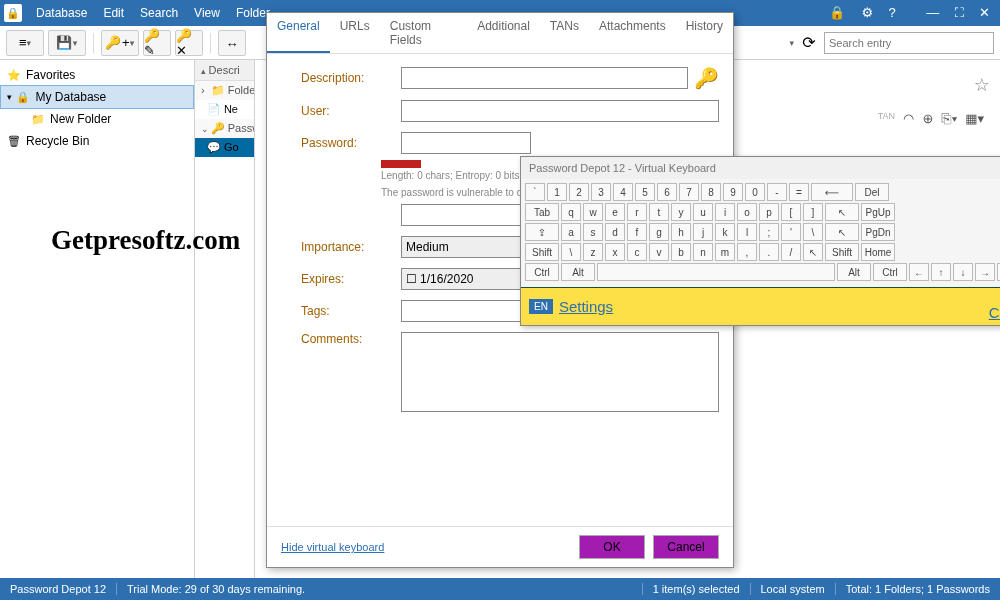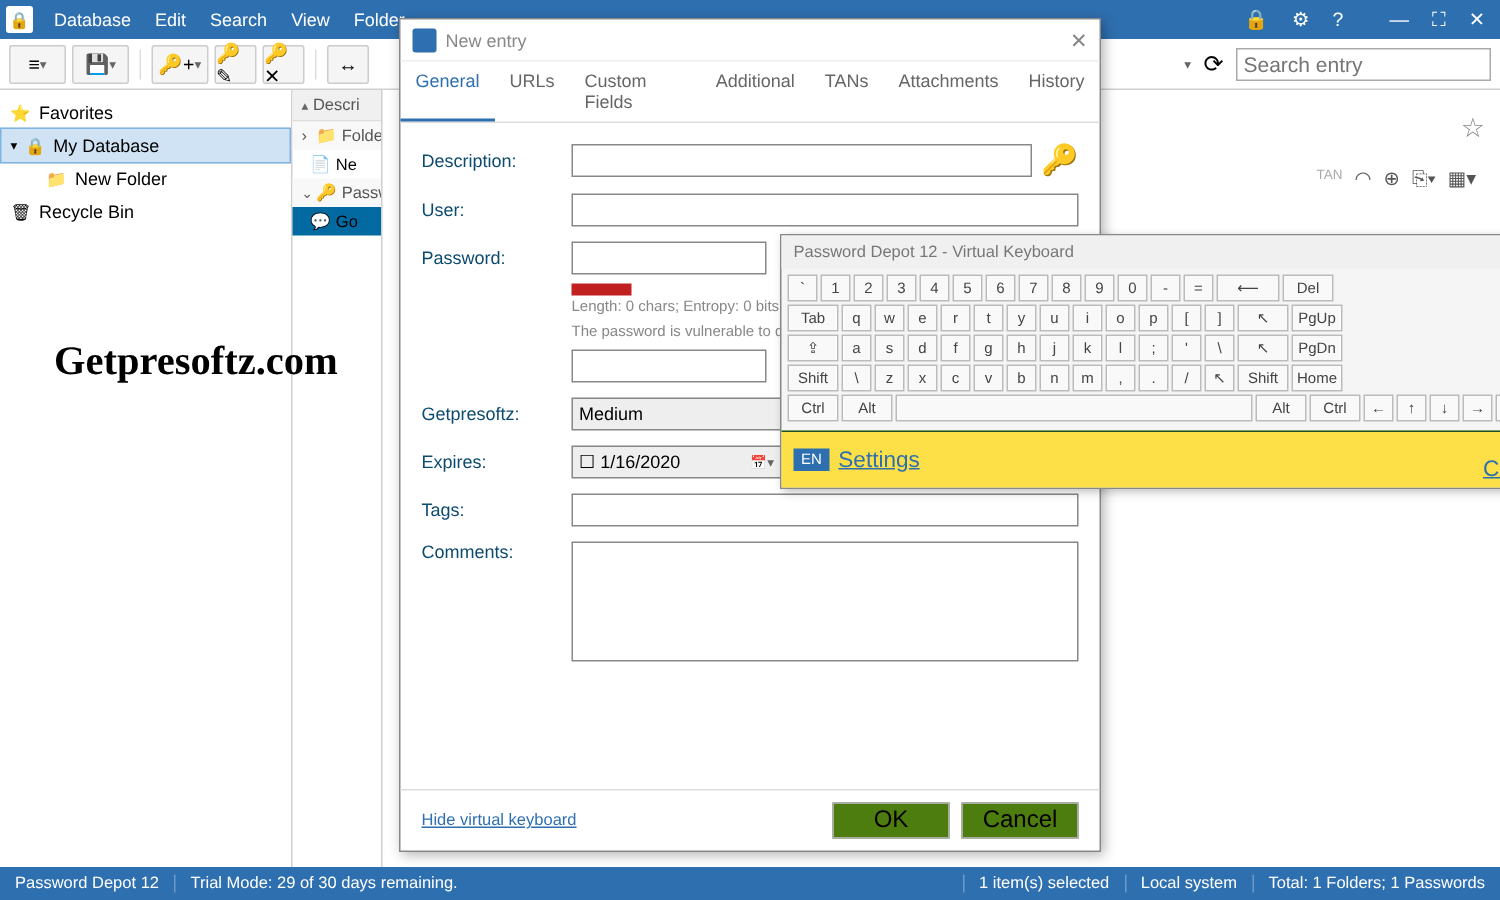--- a/index.html
+++ b/index.html
@@ -6,21 +6,21 @@
 body { width: 1000px; height: 600px; overflow: hidden; background: #fff; position: relative; }
 .titlebar { background: #2e6fb0; color: #fff; height: 26px; display: flex; align-items: center; padding: 0 4px; font-size: 12px; }
 .titlebar .logo { width: 18px; height: 18px; background: #fff; border-radius: 2px; margin-right: 6px; display: flex; align-items: center; justify-content: center; color: #2e6fb0; font-weight: bold; font-size: 11px; }
 .titlebar .menu-item { padding: 0 8px; cursor: pointer; }
 .titlebar .spacer { flex: 1; }
 .titlebar .right-icons span { padding: 0 6px; cursor: pointer; font-size: 13px; }
 .toolbar { background: #fff; border-bottom: 1px solid #d0d0d0; height: 34px; display: flex; align-items: center; padding: 0 6px; gap: 4px; }
 .toolbar .btn { width: 28px; height: 26px; border: 1px solid #ccc; background: #f5f5f5; display: flex; align-items: center; justify-content: center; font-size: 13px; cursor: pointer; border-radius: 2px; }
 .toolbar .btn.dd { width: 38px; }
 .toolbar .sep { width: 1px; height: 20px; background: #ddd; margin: 0 3px; }
-.toolbar .search { margin-left: auto; width: 170px; height: 22px; border: 1px solid #aaa; font-size: 14px; padding: 0 4px; color: #888; }
+.toolbar .search { margin-left: auto; width: 170px; height: 22px; border: 1px solid #aaa; font-size: 11px; padding: 0 4px; color: #888; }
 .toolbar .refresh { width: 22px; text-align: center; cursor: pointer; }
 .main { display: flex; height: calc(100% - 26px - 34px - 22px); }
 .sidebar { width: 195px; border-right: 1px solid #d0d0d0; padding: 4px 0; font-size: 12px; }
 .sidebar .node { display: flex; align-items: center; padding: 3px 6px; gap: 4px; cursor: pointer; }
 .sidebar .node.sel { background: #d0e3f5; border: 1px solid #7fb3e0; margin: -1px 0; }
 .sidebar .ico { width: 16px; height: 16px; display: inline-flex; align-items: center; justify-content: center; font-size: 11px; }
 .middle { width: 60px; font-size: 11px; border-right: 1px solid #d0d0d0; }
 .middle .hdr { background: #f0f0f0; padding: 4px 6px; border-bottom: 1px solid #ddd; color: #555; }
 .middle .grp { padding: 3px 6px; background: #f8f8f8; color: #555; white-space: nowrap; overflow: hidden; }
 .middle .row { padding: 3px 6px; white-space: nowrap; overflow: hidden; }
@@ -38,48 +38,48 @@
 .right-panel .clip-icons { position:absolute; right:12px; top:170px; display:flex; flex-direction:column; gap:10px; color:#777; font-size:14px;}
 .dialog { position: absolute; left: 266px; top: 12px; width: 468px; height: 556px; background: #fff; border: 1px solid #888; box-shadow: 2px 2px 8px rgba(0,0,0,0.3); display: flex; flex-direction: column; }
 .dialog .dlg-title { height: 28px; display: flex; align-items: center; padding: 0 8px; font-size: 12px; color: #888; border-bottom: 1px solid #eee; }
 .dialog .dlg-title .dico { width: 16px; height: 16px; background: #2e6fb0; margin-right: 6px; border-radius: 2px; }
 .dialog .dlg-title .x { margin-left: auto; cursor: pointer; color: #888; font-size: 14px; }
 .dialog .tabs { display: flex; border-bottom: 1px solid #ddd; font-size: 12px; }
 .dialog .tab { padding: 6px 10px; color: #666; cursor: pointer; }
 .dialog .tab.active { color: #2e6fb0; border-bottom: 2px solid #2e6fb0; }
 .dialog .body { flex: 1; padding: 12px 14px; overflow: auto; }
 .dialog .fld { display: flex; align-items: center; margin-bottom: 10px; font-size: 12px; }
-.dialog .fld .lbl { width: 100px; color: #0c4a6e; }
+.dialog .fld .lbl { width: 100px; color: #a16207; margin-left: 20px; }
 .dialog .fld .inp { flex: 1; height: 22px; border: 1px solid #888; padding: 0 4px; font-size: 12px; }
 .dialog .key-icon { color: #e8b020; font-size: 20px; margin-left: 6px; }
 .dialog .pw-bar { height: 8px; width: 40px; background: #c02020; margin-top:-4px; margin-bottom:2px; margin-left:100px; }
 .dialog .pw-hint { font-size: 10px; color: #888; margin-left: 100px; margin-bottom: 6px; }
 .dialog .combo { flex:1; height:22px; border:1px solid #888; background:#eee; font-size:12px; padding:2px 4px; display:flex; align-items:center; justify-content:space-between;}
 .dialog .textarea { flex:1; height:80px; border:1px solid #888; resize:none; font-size:12px;}
 .dialog .footer { padding: 8px 14px; display: flex; align-items: center; border-top: 1px solid #ddd; }
 .dialog .footer .link { color: #2e6fb0; font-size: 11px; text-decoration: underline; cursor: pointer; }
 .dialog .footer .btns { margin-left: auto; display: flex; gap: 8px; }
-.dialog .footer button { width: 78px; height: 24px; font-size: 16px; background: #4d7c0f; border: 1px solid #aaa; cursor: pointer; }
+.dialog .footer button { width: 66px; height: 24px; font-size: 12px; background: #a21caf; border: 1px solid #aaa; cursor: pointer; }
 .vkbd { position: absolute; left: 520px; top: 156px; width: 516px; background: #f5f5f5; border: 1px solid #888; box-shadow: 2px 2px 6px rgba(0,0,0,0.25); font-size: 11px; }
 .vkbd .vtitle { padding: 4px 8px; color: #777; background: #f0f0f0; display: flex; align-items: center; }
 .vkbd .vtitle .sq { margin-left: auto; width: 14px; height: 14px; background: #ddd; border: 1px solid #bbb; }
 .vkbd .rows { padding: 4px; }
 .vkbd .krow { display: flex; gap: 2px; margin-bottom: 2px; }
 .vkbd .key { border: 1px solid #bbb; background: #f9f9f9; height: 18px; min-width: 20px; display: flex; align-items: center; justify-content: center; cursor: pointer; font-size: 10px; color: #444; }
 .vkbd .key.w2 { min-width: 34px; }
 .vkbd .key.w3 { min-width: 42px; }
 .vkbd .key.sp { flex: 1; }
 .vkbd .vfoot { padding: 4px 8px; display: flex; align-items: center; background:#fde047; border-top:1px solid #14532d;}
 .vkbd .en { background: #2e6fb0; color: #fff; padding: 2px 5px; font-size: 10px; margin-right: 6px; }
 .vkbd .vfoot .lnk { color: #2e6fb0; text-decoration: underline; cursor: pointer; font-size: 15px; }
 .vkbd .vfoot .cls { margin-left: auto; margin-top: 12px; }
 .statusbar { position: absolute; bottom: 0; left: 0; right: 0; height: 22px; background: #2e6fb0; color: #fff; font-size: 11px; display: flex; align-items: center; }
 .statusbar .seg { padding: 0 10px; }
 .statusbar .seg.b { border-left: 1px solid rgba(255,255,255,0.3); }
-.watermark { position: absolute; left: 36px; top: 225px; font-family: Georgia, serif; font-size: 27px; font-weight: bold; color: #000; z-index: 50; pointer-events:none;}
+.watermark { position: absolute; left: 51px; top: 225px; font-family: Georgia, serif; font-size: 27px; font-weight: bold; color: #000; z-index: 50; pointer-events:none;}
 .caret { font-size:9px; color:#666; }
 </style>
 </head>
 <body>
 
 <div class="titlebar">
   <div class="logo">🔒</div>
   <span class="menu-item">Database</span>
   <span class="menu-item">Edit</span>
   <span class="menu-item">Search</span>
@@ -176,25 +176,20 @@
         </div>
       <div class="det">
           <span class="k"></span>
           <span class="v">email, google</span>
         </div>
     </div>
   </div>
 </div>
 
 <div class="dialog">
-  <div class="dlg-title">
-    <div class="dico"></div>
-    <span>New entry</span>
-    <span class="x">✕</span>
-  </div>
   <div class="tabs">
     <div class="tab active">General</div>
     <div class="tab">URLs</div>
     <div class="tab">Custom Fields</div>
     <div class="tab">Additional</div>
     <div class="tab">TANs</div>
     <div class="tab">Attachments</div>
     <div class="tab">History</div>
   </div>
   <div class="body">
@@ -212,21 +207,21 @@
       <input class="inp" style="width: 130px; flex: 0 0 auto;">
     </div>
     <div class="pw-bar"></div>
     <div class="pw-hint">Length: 0 chars; Entropy: 0 bits;</div>
     <div class="pw-hint">The password is vulnerable to di</div>
     <div class="fld">
       <span class="lbl"></span>
       <input class="inp" style="width: 130px; flex: 0 0 auto;">
     </div>
     <div class="fld">
-      <span class="lbl">Getpresoftz:</span>
+      <span class="lbl">Importance:</span>
       <div class="combo">
           <span>Medium</span>
           <span class="caret">▾</span>
         </div>
     </div>
     <div class="fld">
       <span class="lbl">Expires:</span>
       <div class="combo" style="max-width:140px;">
           <span>☐ <span>1/16/2020</span></span>
           <span class="caret">📅▾</span>

